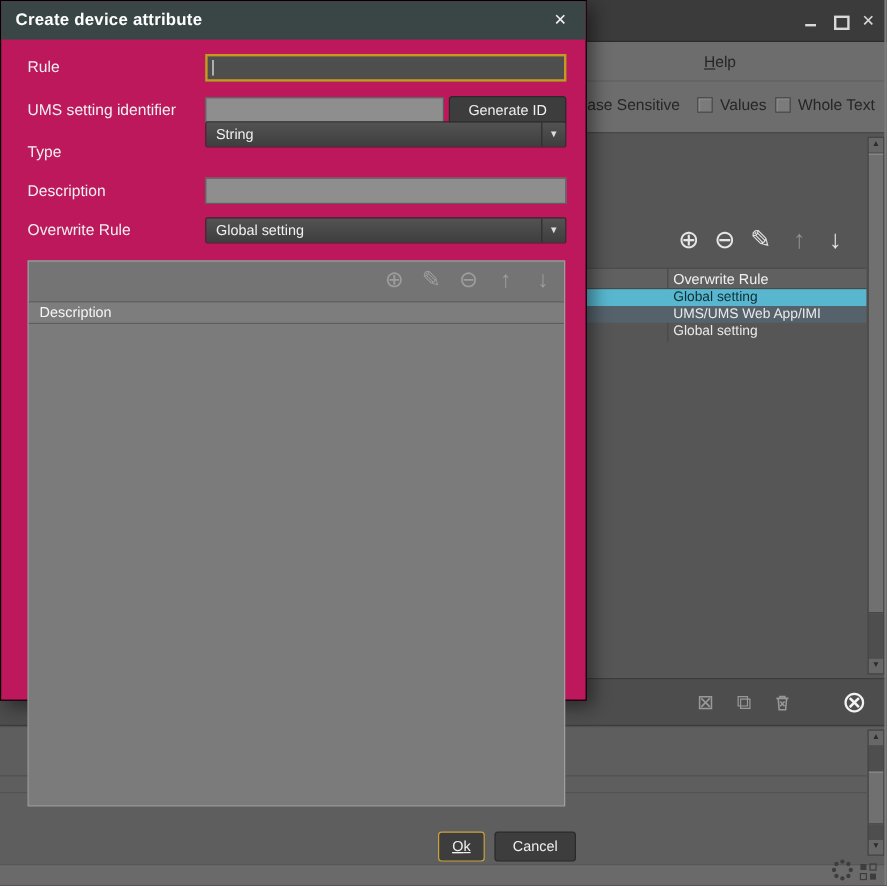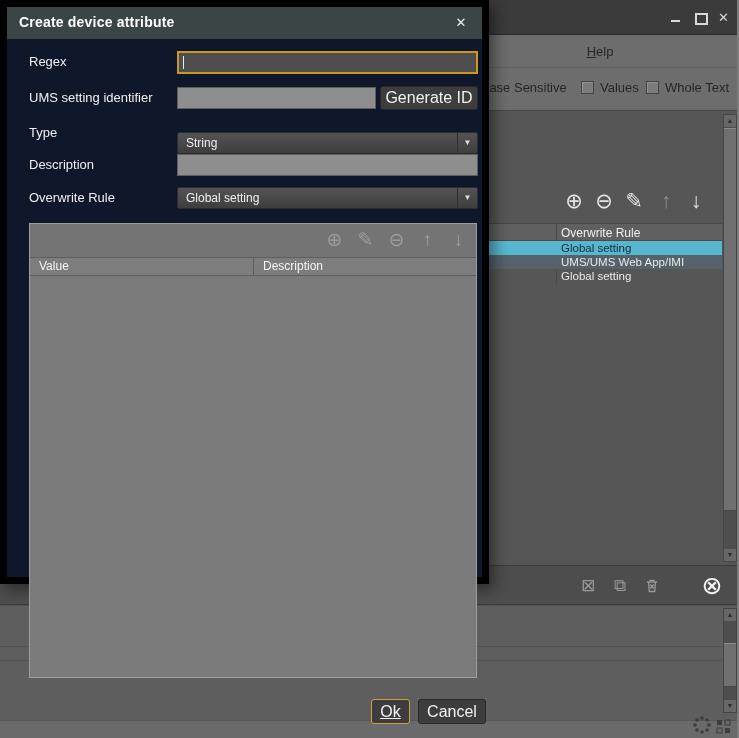--- a/index.html
+++ b/index.html
@@ -42,32 +42,32 @@
   .tb2-big { position:absolute; left:699px; top:6px; width:26px; height:26px; font-size:25px; line-height:26px; text-align:center; color:#f4f4f4; cursor:pointer; }
 
   .panel2 { position:absolute; left:0; top:605px; width:739px; height:115px; background:#5e5e5e; border-top:1px solid #515151; }
   .p2line { position:absolute; left:0; width:722px; height:1px; background:#525252; }
 
   .bottomstrip { position:absolute; left:0; top:720px; width:739px; height:18px; background:#6a6a6a; border-top:1px solid #565656; }
   .corner-icon { position:absolute; cursor:pointer; }
   .frame-right { position:absolute; left:737px; top:0; width:2px; height:738px; background:#7c7c7c; }
 
   
-  .dlg { position:absolute; left:0; top:0; width:489px; height:584px; background:#0f172a; border:7px solid #000000; box-shadow:5px 5px 14px rgba(0,0,0,.45); z-index:10; }
+  .dlg { position:absolute; left:0; top:0; width:489px; height:584px; background:#be185d; border:1px solid #000000; box-shadow:5px 5px 14px rgba(0,0,0,.45); z-index:10; }
   .dlg-titlebar { position:absolute; left:0; top:0; right:0; height:32px; background:#3a4646; }
   .dlg-title { position:absolute; left:12px; top:7px; font-size:14px; font-weight:bold; color:#ffffff; letter-spacing:.2px; }
   .dlg-close { position:absolute; right:13px; top:8px; width:16px; height:16px; color:#efefef; font-size:13px; line-height:16px; text-align:center; cursor:pointer; }
 
   .fld-label { position:absolute; left:22px; font-size:13px; color:#f0f0f0; }
   .txt-light { position:absolute; background:#8e8e8e; border:1px solid #5e5e5e; height:22px; font:12px "Liberation Sans",sans-serif; color:#1e1e1e; padding:0 5px; outline:none; }
   .name-wrap { position:absolute; left:170px; top:44px; width:301px; height:23px; background:#4e4e4e; border:2px solid #c7991f; }
   .name-input { position:absolute; left:0; top:0; width:100%; height:100%; background:transparent; border:none; outline:none; color:#f0f0f0; font:12px "Liberation Sans",sans-serif; padding:0 4px; }
   .caret { position:absolute; left:4px; top:3px; width:1px; height:13px; background:#ededed; }
 
-  .btn { background:#3d3d3d; border:1px solid #292929; border-radius:3px; color:#f0f0f0; font-size:16px; text-align:center; cursor:pointer; }
+  .btn { background:#3d3d3d; border:1px solid #292929; border-radius:3px; color:#f0f0f0; font-size:12px; text-align:center; cursor:pointer; }
   .gen-btn { position:absolute; left:373px; top:79px; width:98px; height:24px; line-height:22px; }
 
   .dd { position:absolute; left:170px; width:301px; height:22px; background:linear-gradient(#535353,#3e3e3e); border:1px solid #2d2d2d; border-radius:2px; color:#f0f0f0; font-size:12px; line-height:20px; cursor:pointer; }
   .dd-text { padding-left:8px; }
   .dd-arrow { position:absolute; right:0; top:0; width:20px; height:20px; text-align:center; font-size:8px; line-height:20px; color:#dddddd; border-left:1px solid #2f2f2f; }
 
   .group { position:absolute; left:22px; top:216px; width:448px; height:455px; border:1px solid #9e9e9e; background:#747474; }
   .group-title { position:absolute; left:10px; top:9px; font-size:13px; color:#f0f0f0; }
   .group-icons { position:absolute; right:8px; top:5px; display:flex; gap:12px; }
   .gicon { width:19px; height:22px; font-size:19px; line-height:22px; text-align:center; color:#9d9d9d; cursor:pointer; }
@@ -178,32 +178,32 @@
   </span>
 
   <div class="frame-right"></div>
 
   <div class="dlg">
     <div class="dlg-titlebar">
       <span class="dlg-title">Create device attribute</span>
       <span class="dlg-close">✕</span>
     </div>
 
-    <span class="fld-label" style="top:47px">Regex</span>
+    <span class="fld-label" style="top:47px">Rule</span>
     <div class="name-wrap">
       <input class="name-input" type="text" value="" style="">
       <div class="caret"></div>
     </div>
 
     <span class="fld-label" style="top:83px">UMS setting identifier</span>
     <input class="txt-light" style="left: 170px; top: 80px; width: 199px;" type="text" value="">
     <button class="btn gen-btn">Generate ID</button>
 
     <span class="fld-label" style="top:118px">Type</span>
-    <div class="dd" style="top:125px">
+    <div class="dd" style="top:100px">
       <span class="dd-text">String</span>
       <span class="dd-arrow">▼</span>
     </div>
 
     <span class="fld-label" style="top:150px">Description</span>
     <input class="txt-light" style="left: 170px; top: 147px; width: 301px;" type="text" value="">
 
     <span class="fld-label" style="top:183px">Overwrite Rule</span>
     <div class="dd" style="top:180px">
       <span class="dd-text">Global setting</span>
@@ -212,21 +212,20 @@
 
     <div class="group">
       <div class="group-icons">
         <span class="gicon">⊕</span>
         <span class="gicon">✎</span>
         <span class="gicon">⊖</span>
         <span class="gicon">↑</span>
         <span class="gicon">↓</span>
       </div>
       <div class="vt-header">
-        <div class="vt-h1">Value</div>
         <div class="vt-h2">Description</div>
       </div>
       <div class="vt-body"></div>
     </div>
 
     <button class="btn ok-btn"><u>O</u><span>k</span></button>
     <button class="btn cancel-btn">Cancel</button>
   </div>
 
 </div>

